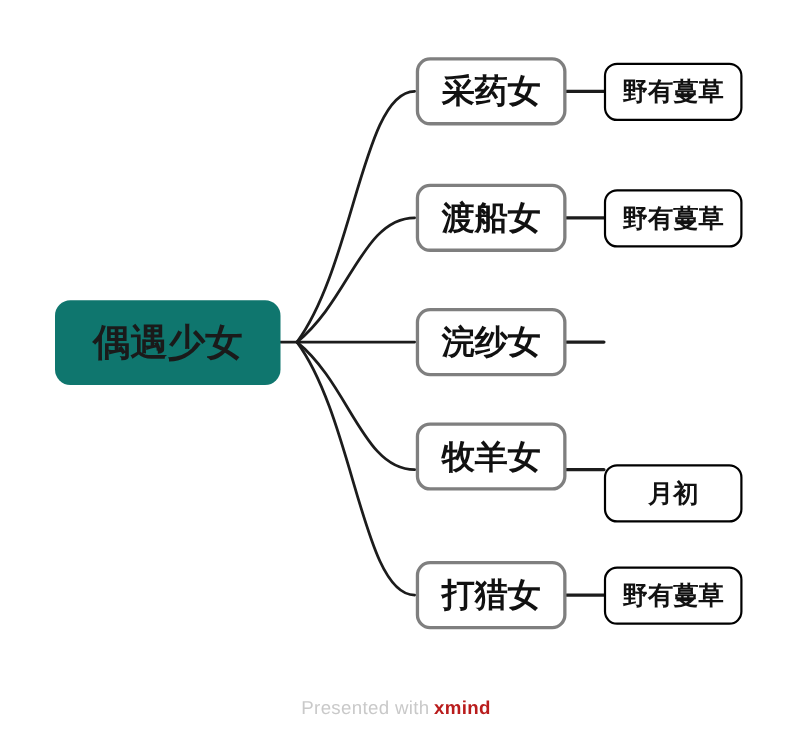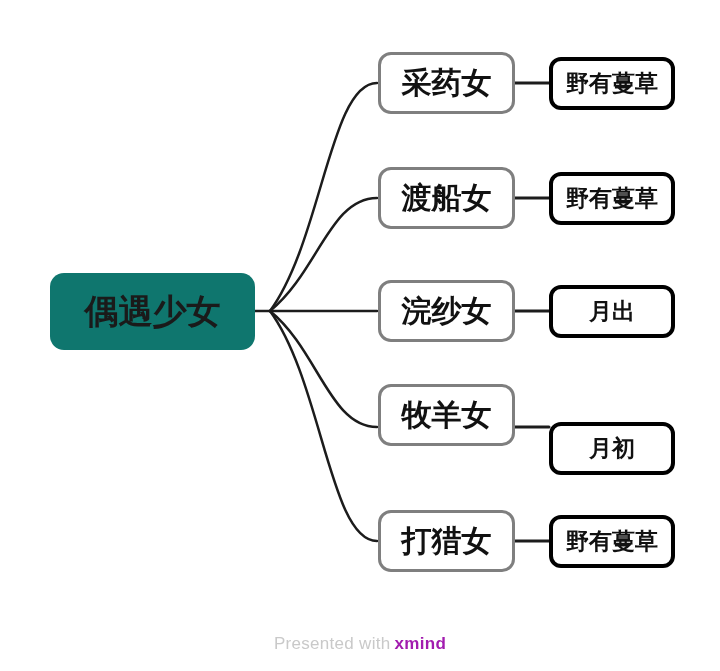--- a/index.html
+++ b/index.html
@@ -42,21 +42,21 @@
     border: 3px solid #7f7f7f;
     border-radius: 13px;
     font-size: 30px;
     font-weight: 700;
     color: #111111;
   }
   .sub-node {
     left: 549px;
     width: 126px; height: 53px;
     background: #ffffff;
-    border: 4px solid #000000;
+    border: 2px solid #000000;
     border-radius: 12px;
     font-size: 23px;
     font-weight: 600;
     color: #111111;
   }
   .b1 { top: 52px; }  .s1 { top: 57px; }
   .b2 { top: 167px; } .s2 { top: 172px; }
   .b3 { top: 280px; } .s3 { top: 285px; }
   .b4 { top: 384px; } .s4 { top: 422px; }
   .b5 { top: 510px; text-align: center; } .s5 { top: 515px; }
@@ -64,21 +64,21 @@
     position: absolute;
     left: 0; right: 0;
     top: 634px;
     text-align: center;
     font-size: 17px;
     color: #c9c9c9;
     letter-spacing: 0.3px;
   }
   .footer .brand {
     font-weight: 700;
-    color: #a21caf;
+    color: #b91c1c;
     margin-left: 4px;
   }
 </style>
 </head>
 <body>
 
 <div class="canvas">
 
   <svg class="connectors" viewBox="0 0 720 671" xmlns="http://www.w3.org/2000/svg">
     <g stroke="#1c1c1c" fill="none" stroke-linecap="round">
@@ -98,21 +98,20 @@
 
   <div class="node root-node">偶遇少女</div>
 
   <div class="node branch-node b1">采药女</div>
   <div class="node sub-node s1">野有蔓草</div>
 
   <div class="node branch-node b2">渡船女</div>
   <div class="node sub-node s2">野有蔓草</div>
 
   <div class="node branch-node b3">浣纱女</div>
-  <div class="node sub-node s3">月出</div>
 
   <div class="node branch-node b4">牧羊女</div>
   <div class="node sub-node s4">月初</div>
 
   <div class="node branch-node b5">打猎女</div>
   <div class="node sub-node s5">野有蔓草</div>
 
   <div class="footer"><span>Presented with</span><span class="brand">xmind</span></div>
 
 </div>

